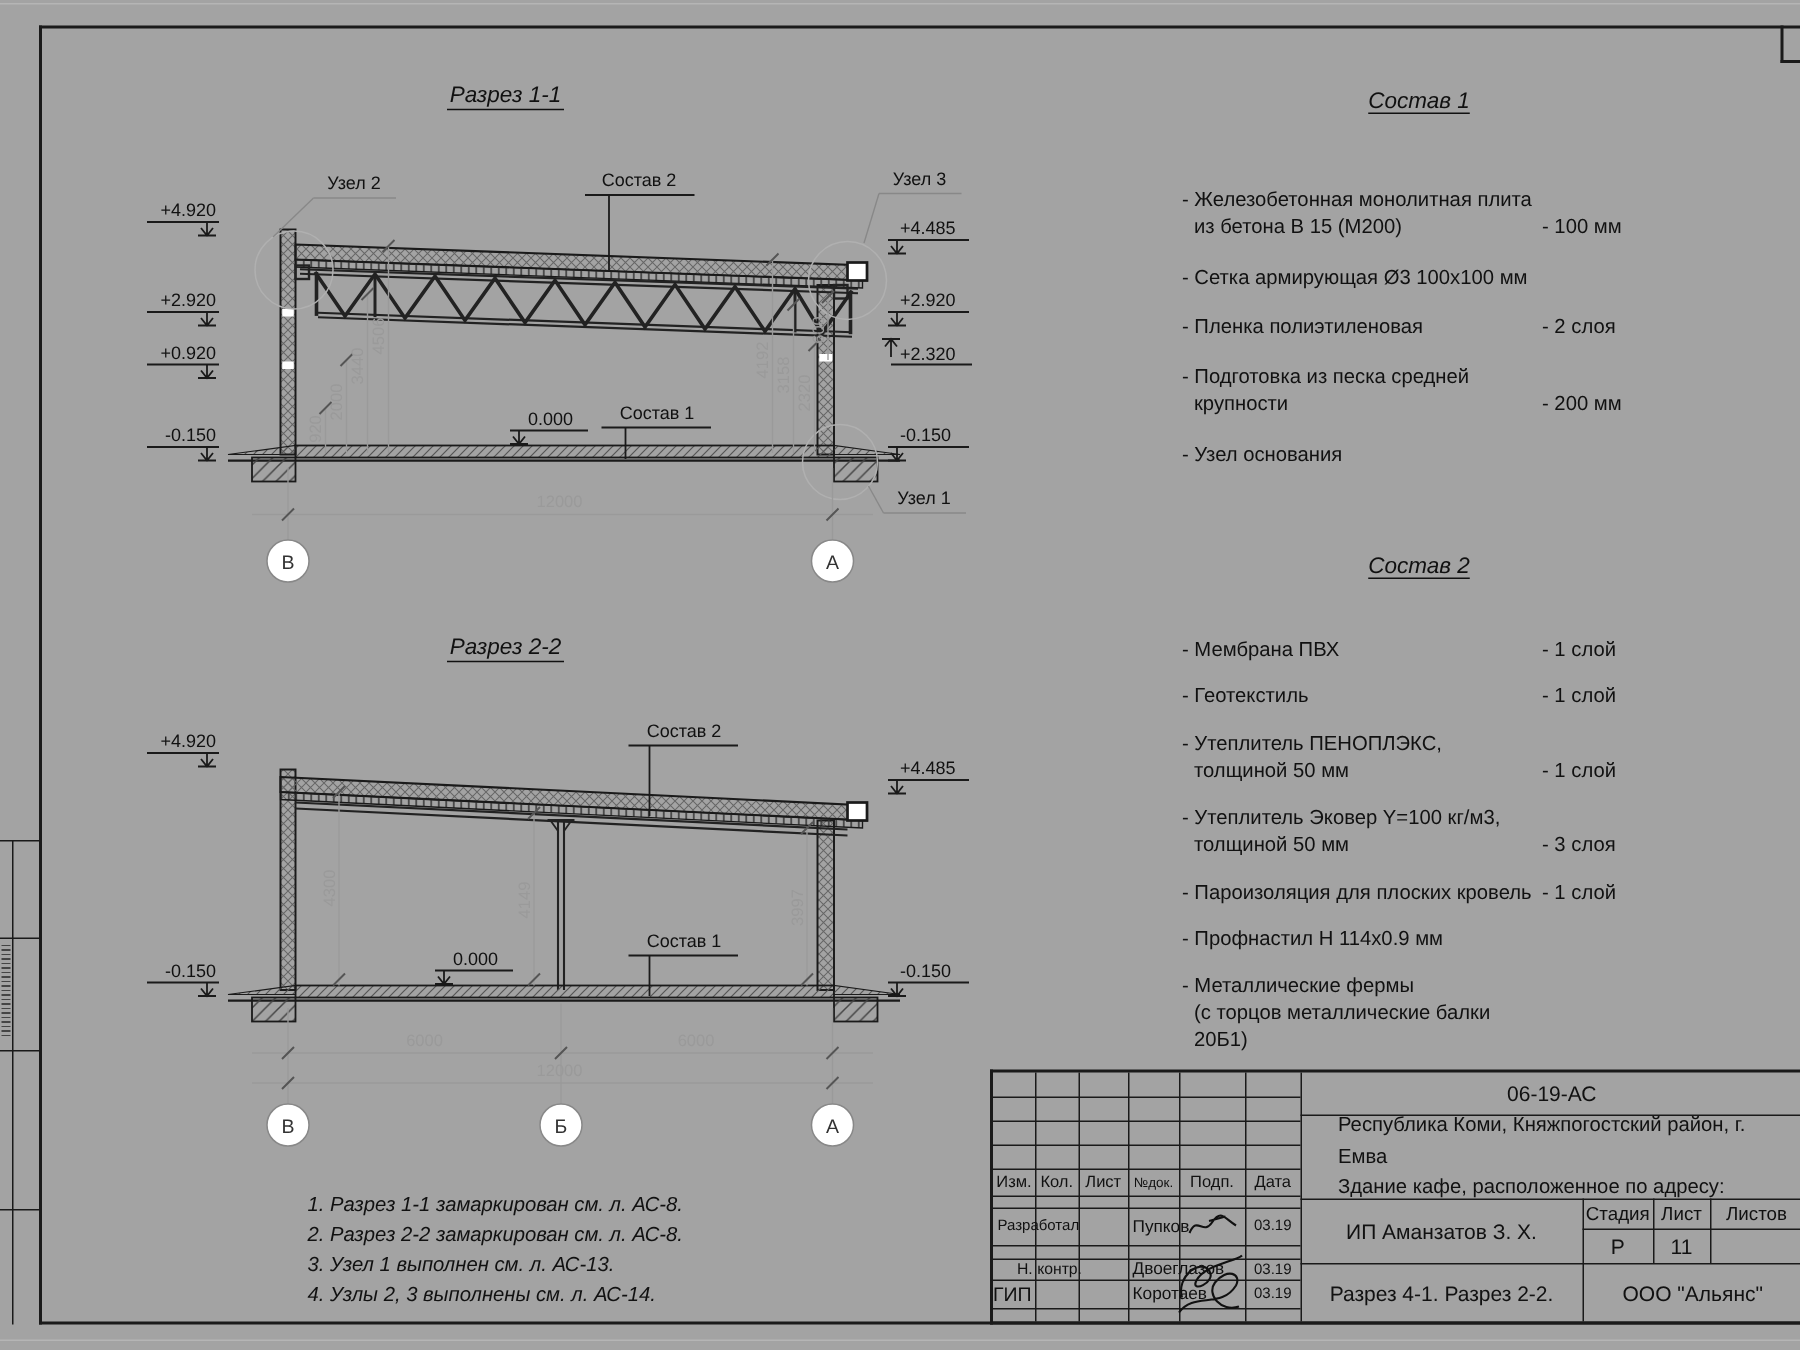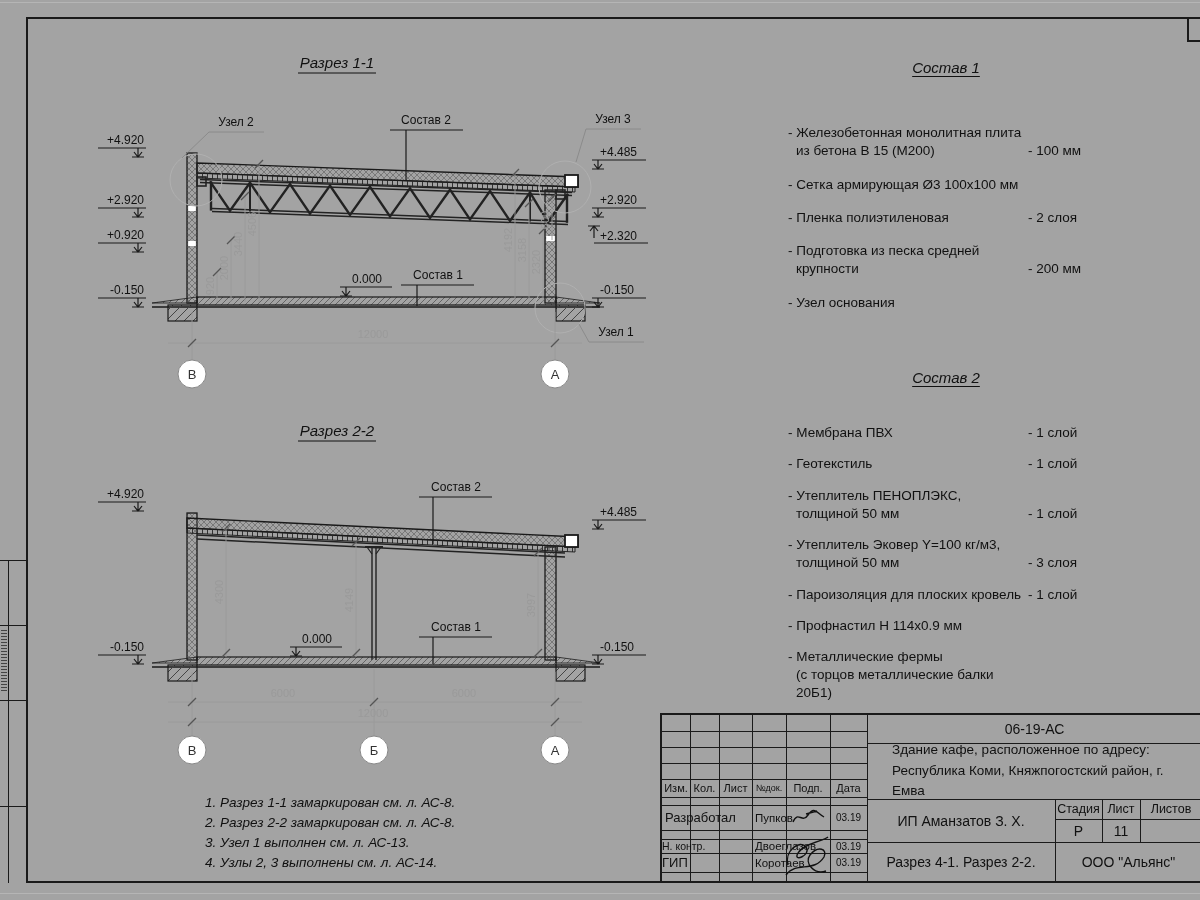--- a/index.html
+++ b/index.html
@@ -481,42 +481,42 @@
     <div class="vl" style="left:440px;top:84px;height:43px"></div>
     <div class="vl" style="left:478px;top:84px;height:43px"></div>
 
     <div class="cell sm" style="left:0;top:64px;width:28px;height:18px">Изм.</div>
     <div class="cell sm" style="left:28px;top:64px;width:29px;height:18px">Кол.</div>
     <div class="cell sm" style="left:57px;top:64px;width:33px;height:18px">Лист</div>
     <div class="cell xs" style="left:90px;top:64px;width:34px;height:18px">№док.</div>
     <div class="cell sm" style="left:124px;top:64px;width:44px;height:18px">Подп.</div>
     <div class="cell sm" style="left:168px;top:64px;width:37px;height:18px">Дата</div>
 
-    <div class="cell left sm" style="left:3px;top:90px;width:87px;height:25px;font-size:13px">Разработал</div>
+    <div class="cell left sm" style="left:3px;top:90px;width:87px;height:25px;font-size:10px">Разработал</div>
     <div class="cell left sm" style="left:93px;top:90px;width:75px;height:25px;font-size:11.5px">Пупков</div>
     <div class="cell xs" style="left:168px;top:90px;width:37px;height:25px;font-size:10px">03.19</div>
-    <div class="cell left sm" style="left:0;top:124px;width:87px;height:14px;font-size:10.5px">Н. контр.</div>
+    <div class="cell left sm" style="left:16px;top:124px;width:87px;height:14px;font-size:10.5px">Н. контр.</div>
     <div class="cell left sm" style="left:93px;top:124px;width:75px;height:14px;font-size:11.5px">Двоеглазов</div>
     <div class="cell xs" style="left:168px;top:124px;width:37px;height:14px;font-size:10px">03.19</div>
     <div class="cell left sm" style="left:0;top:138px;width:87px;height:19px;font-size:13px">ГИП</div>
     <div class="cell left sm" style="left:93px;top:138px;width:75px;height:19px;font-size:11.5px">Коротаев</div>
     <div class="cell xs" style="left:168px;top:138px;width:37px;height:19px;font-size:10px">03.19</div>
 
     <svg class="sig" style="left:127px;top:93px" width="40" height="20" viewBox="0 0 40 20">
       <path d="M4,14 C9,2 13,16 19,7 S27,4 35,9 M17,6 L28,3" stroke="#111" stroke-width="1.4" fill="none"></path>
     </svg>
     <svg class="sig" style="left:118px;top:116px" width="54" height="48" viewBox="0 0 54 48">
       <path d="M8,34 C4,20 20,8 26,16 C32,24 12,32 18,22 C24,12 44,10 48,6 M6,44 C16,30 34,42 44,26 C48,18 38,14 30,24 C24,32 34,44 46,40" stroke="#111" stroke-width="1.4" fill="none"></path>
     </svg>
 
     <div class="cell md" style="left:205px;top:0;width:335px;height:28px">06-19-АС</div>
     <div class="cell left proj" style="left:230px;top:28px;width:305px;height:56px">
       <div>
+          <div>Республика Коми, Княжпогостский район, г. Емва</div>
           <div>Здание кафе, расположенное по адресу:</div>
-          <div>Республика Коми, Княжпогостский район, г. Емва</div>
         </div>
     </div>
     <div class="cell md" style="left:205px;top:84px;width:188px;height:43px">ИП Аманзатов З. Х.</div>
     <div class="cell" style="left:393px;top:84px;width:47px;height:20px;font-size:12.5px">Стадия</div>
     <div class="cell" style="left:440px;top:84px;width:38px;height:20px;font-size:12.5px">Лист</div>
     <div class="cell" style="left:478px;top:84px;width:62px;height:20px;font-size:12.5px">Листов</div>
     <div class="cell md" style="left:393px;top:104px;width:47px;height:23px">Р</div>
     <div class="cell md" style="left:440px;top:104px;width:38px;height:23px">11</div>
     <div class="cell md" style="left:205px;top:127px;width:188px;height:39px">Разрез 4-1. Разрез 2-2.</div>
     <div class="cell md" style="left:393px;top:127px;width:147px;height:39px">ООО "Альянс"</div>

